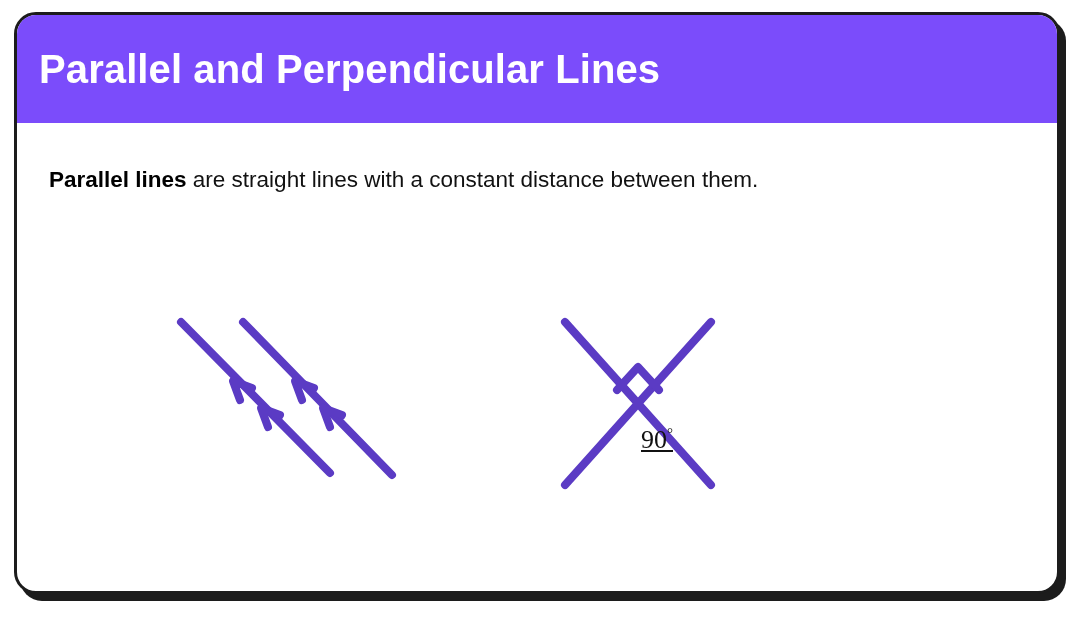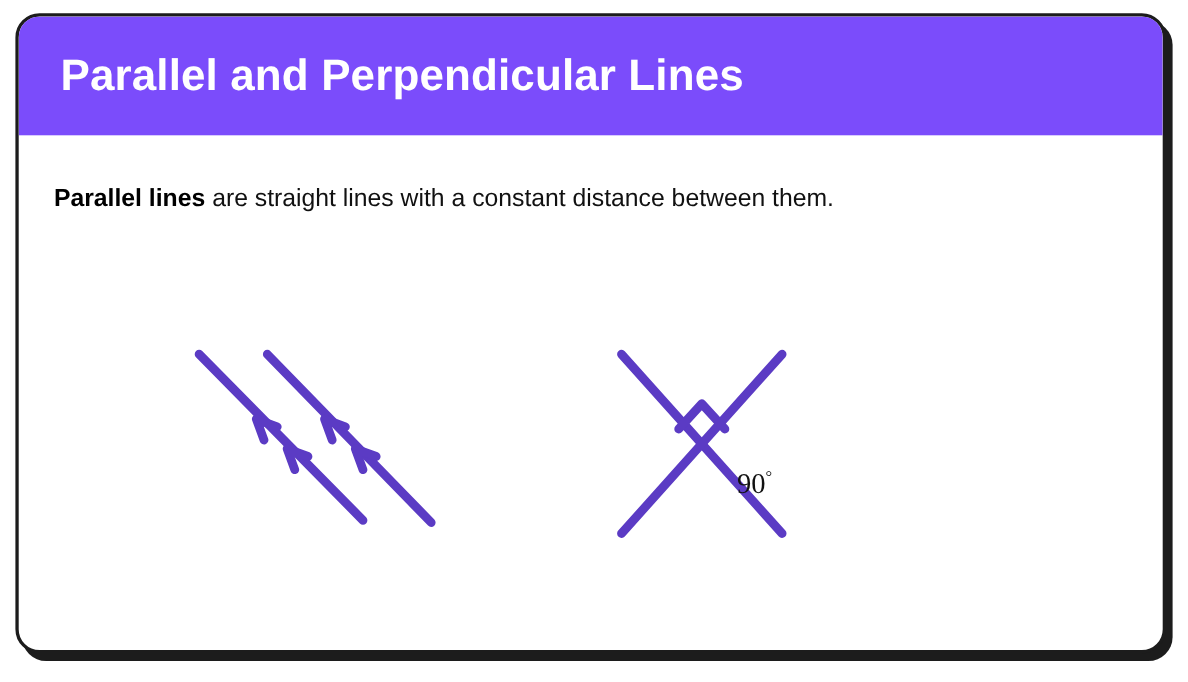--- a/index.html
+++ b/index.html
@@ -38,21 +38,21 @@
   .card-header {
     position: absolute;
     left: 0;
     top: 0;
     width: 100%;
     height: 108px;
     background: #7b4cfb;
     display: flex;
     align-items: center;
     box-sizing: border-box;
-    padding-left: 38px;
+    padding-left: 22px;
   }
 
   .card-title {
     color: #ffffff;
     font-size: 40px;
     font-weight: bold;
     letter-spacing: 0.1px;
     line-height: 1;
     white-space: nowrap;
   }
@@ -90,24 +90,25 @@
     width: 1046px;
     height: 576px;
     pointer-events: none;
   }
 
   .angle-label {
     position: absolute;
     left: 595px;
     top: 302px;
     width: 90px;
-    text-align: right;
+    text-align: center;
     font-family: "Liberation Serif", serif;
     font-size: 26px;
     color: #111111;
+    text-decoration: underline;
   }
   .angle-label .deg {
     font-size: 15px;
     vertical-align: super;
     line-height: 0;
   }
 </style>
 </head>
 <body>
 

